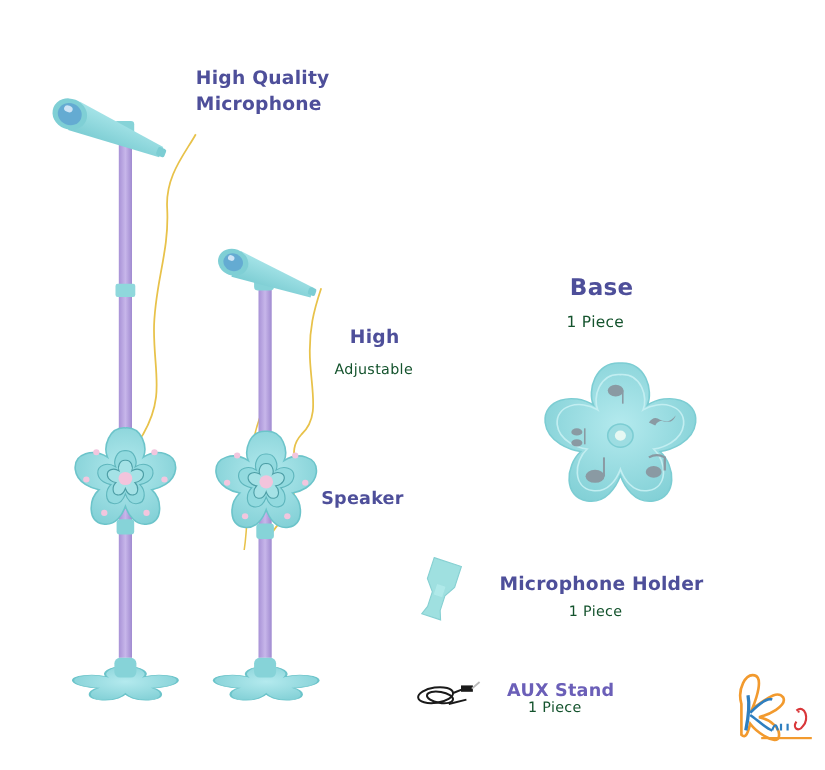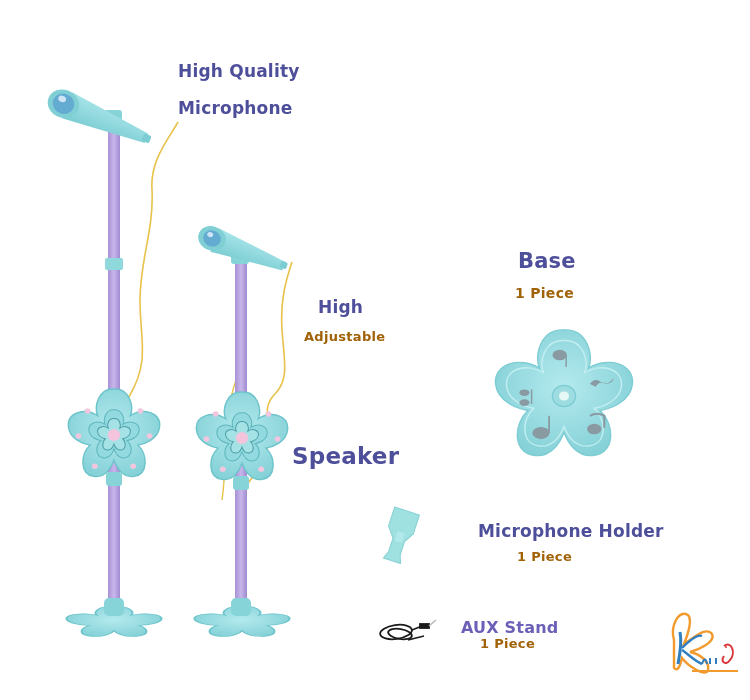--- a/index.html
+++ b/index.html
@@ -14,22 +14,22 @@
   .lbl {
     position: absolute;
     font-weight: bold;
     color: #4e4f9a;
     line-height: 1.1;
     letter-spacing: 0.2px;
     white-space: nowrap;
   }
   .sub {
     position: absolute;
-    font-weight: bold;
-    color: #a16207;
+    font-weight: normal;
+    color: #14532d;
     white-space: nowrap;
     letter-spacing: 0.3px;
   }
   .art { position: absolute; left: 0; top: 0; }
 </style>
 </head>
 <body>
 
 <div id="stage">
 
@@ -170,30 +170,30 @@
       <path d="M682,648 c8,-8 16,-14 20,-12 M682,650 c6,4 14,12 20,14" stroke="#2f7fc0" stroke-width="2.4" fill="none"></path>
       <path d="M702,664 c2,-6 4,-6 5,0 M710,664 l0,-6 M716,664 l0,-6" stroke="#2f7fc0" stroke-width="2" fill="none"></path>
       <path d="M724,646 c8,-6 12,8 6,14 c-4,6 -10,2 -6,-4" stroke="#d9373a" stroke-width="2" fill="none"></path>
       <circle cx="726" cy="647" r="1" fill="#d9373a"></circle>
       <rect x="692" y="670" width="46" height="2" fill="#f29a2e"></rect>
     </g>
   </svg>
 
   <div class="lbl" style="left:178px; top:62px; font-size:17px;">
     <div>High Quality</div>
-    <div style="margin-top:18px;">Microphone</div>
+    <div style="margin-top:5px;">Microphone</div>
   </div>
 
   <div class="lbl" style="left:318px; top:298px; font-size:17px;">High</div>
   <div class="sub" style="left:304px; top:329px; font-size:13px;">Adjustable</div>
 
-  <div class="lbl" style="left:292px; top:444px; font-size:23px;">Speaker</div>
+  <div class="lbl" style="left:292px; top:444px; font-size:16px;">Speaker</div>
 
   <div class="lbl" style="left:518px; top:250px; font-size:21px;text-align:center;">Base</div>
   <div class="sub" style="left:515px; top:285px; font-size:14px;">1 Piece</div>
 
-  <div class="lbl" style="left:454px; top:522px; font-size:17px;margin-left:24px;">Microphone Holder</div>
+  <div class="lbl" style="left:454px; top:522px; font-size:17px;">Microphone Holder</div>
   <div class="sub" style="left:517px; top:549px; font-size:13px;">1 Piece</div>
 
   <div class="lbl" style="left:461px; top:619px; font-size:16px; color:#6b5fb8;">AUX Stand</div>
   <div class="sub" style="left:480px; top:636px; font-size:13px;">1 Piece</div>
 
 </div>
 
 </body></html>

